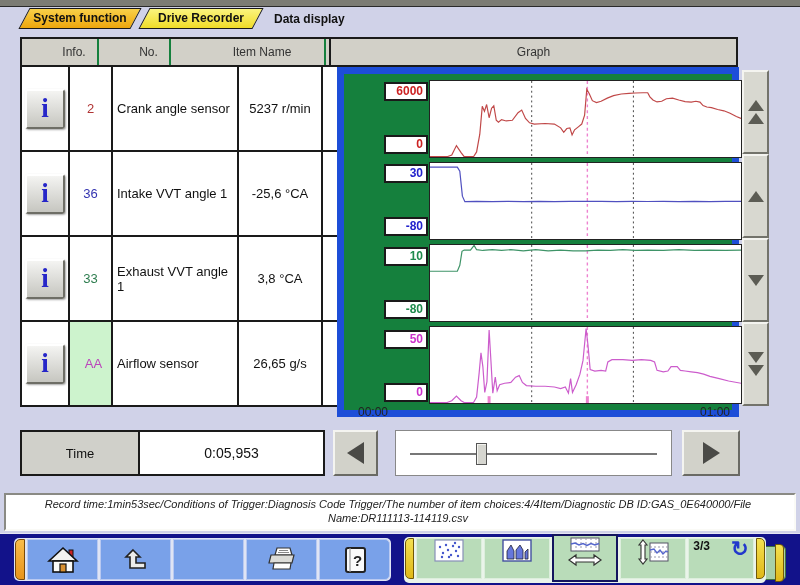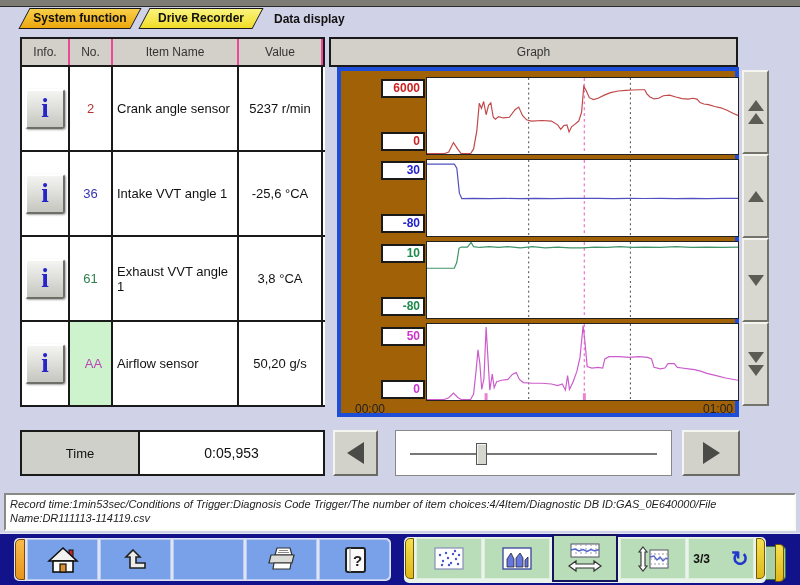--- a/index.html
+++ b/index.html
@@ -12,32 +12,32 @@
   .tabbar { position:absolute; left:0; top:8px; width:800px; height:23px; }
   .tab { position:absolute; top:0; height:21px; transform:skewX(-28deg); border:1px solid #1a1a1a; border-bottom:1px solid #1a1a1a; }
   .tab-1 { left:24px; width:112px; background:linear-gradient(#f9d049,#eda60d); }
   .tab-2 { left:144px; width:114px; background:linear-gradient(#fbf47e,#f0dc28); }
   .tab span { display:block; transform:skewX(28deg); font-size:12px; font-weight:bold; color:#111; text-align:center; line-height:19px; }
   .tab-3-label { position:absolute; left:274px; top:2px; font-size:12px; font-weight:bold; color:#111; line-height:19px;text-align:right; }
 
   
   .dtable { position:absolute; left:20px; top:37px; }
   .hdr-row { display:flex; border:2px solid #1a1a1a; background:#d2d0c8; height:30px; }
-  .hdr-cell { border-right:2px solid #ec4899; display:flex; align-items:center; justify-content:center; font-size:12px; color:#333; }
+  .hdr-cell { border-right:2px solid #15803d; display:flex; align-items:center; justify-content:center; font-size:12px; color:#333;margin-left:29px; }
   .hdr-cell:last-child { border-right:none; }
   .c-info{width:48px;} .c-no{width:43px;} .c-item{width:126px;} .c-value{width:84px;}
   .graph-hdr { position:absolute; left:309px; top:0px; width:409px; height:30px; border:2px solid #1a1a1a; background:#d2d0c8; display:flex; align-items:center; justify-content:center; font-size:12px; color:#333; }
   .trow { display:flex; height:85px; border-left:2px solid #1a1a1a; border-bottom:2px solid #1a1a1a; background:#fff; }
   .tcell { border-right:2px solid #1a1a1a; display:flex; align-items:center; justify-content:center; font-size:13px; color:#111; }
   .tcell.item { justify-content:flex-start; padding-left:4px; }
   .no-cell { font-size:13px; }
   .info-btn { width:40px; height:40px; background:linear-gradient(#f4f4f2,#c6c6c0); border:2px solid; border-color:#ffffff #6e6e66 #6e6e66 #ffffff; border-radius:3px; font-family:"Liberation Serif", serif; font-weight:bold; font-size:27px; color:#2626c8; display:flex; align-items:center; justify-content:center; cursor:pointer; box-shadow:1px 1px 2px rgba(0,0,0,.35); }
 
   
-  .graph-panel { position:absolute; left:337px; top:67px; width:402px; height:350px; background:#a16207; border:4px solid #1d4ed8; }
+  .graph-panel { position:absolute; left:337px; top:67px; width:402px; height:350px; background:#15803d; border:7px solid #1d4ed8; }
   .vbox { position:absolute; left:40px; width:44px; height:19px; background:#fff; border:2px solid #1a1a1a; font-size:12px; font-weight:bold; text-align:right; padding-right:3px; line-height:15px; }
   .plot { position:absolute; left:85px; width:313px; height:78px; border:1px solid #222; background:#fff; }
   .axis-label { position:absolute; top:331px; font-size:12px; color:#222; }
 
   
   .scrollcol { position:absolute; left:742px; top:70px; width:27px; }
   .sbtn { width:27px; height:84px; background:#d8d8d0; border:2px solid; border-color:#f4f4f0 #73736b #73736b #f4f4f0; display:flex; flex-direction:column; align-items:center; justify-content:center; cursor:pointer; }
   .tri-up { width:0; height:0; border-left:8px solid transparent; border-right:8px solid transparent; border-bottom:11px solid #5c5c54; }
   .tri-down { width:0; height:0; border-left:8px solid transparent; border-right:8px solid transparent; border-top:11px solid #5c5c54; }
   .dbl > div + div { margin-top:2px; }
@@ -48,35 +48,35 @@
   .step-btn { position:absolute; top:430px; height:46px; background:#d2d2ca; border:2px solid; border-color:#f4f4f0 #6a6a64 #6a6a64 #f4f4f0; display:flex; align-items:center; justify-content:center; cursor:pointer; }
   .step-left { left:333px; width:45px; }
   .step-right { left:682px; width:58px; }
   .arr-left { width:0; height:0; border-top:11px solid transparent; border-bottom:11px solid transparent; border-right:17px solid #4a4a46; }
   .arr-right { width:0; height:0; border-top:11px solid transparent; border-bottom:11px solid transparent; border-left:17px solid #4a4a46; }
   .slider-panel { position:absolute; left:395px; top:430px; width:277px; height:46px; background:#fff; border:1px solid #888; }
   .slider-track { position:absolute; left:14px; right:14px; top:22px; height:2px; background:#777; }
   .slider-thumb { position:absolute; top:12px; width:11px; height:22px; background:#d6d6d0; border:1px solid #555; box-shadow:inset 1px 1px 0 #f4f4f0; cursor:pointer; }
 
   
-  .status-bar { position:absolute; left:4px; top:493px; width:792px; height:38px; background:#fff; border:2px solid; border-color:#8a8a84 #fafaf6 #fafaf6 #8a8a84; font-style:italic; font-size:11px; line-height:14px; color:#222; padding:2px 8px 2px 4px; overflow:hidden; }
+  .status-bar { position:absolute; left:4px; top:493px; width:792px; height:38px; background:#fff; border:2px solid; border-color:#8a8a84 #fafaf6 #fafaf6 #8a8a84; font-style:italic; font-size:11px; line-height:14px; color:#222; padding:2px 8px 2px 4px; overflow:hidden;text-align:center; }
 
   
   .toolbar { position:absolute; left:0; top:533px; width:800px; height:52px; background:#12128a; border-top:1px solid #e6e6f4; }
   .nav-group { position:absolute; left:14px; top:4px; display:flex; gap:2px; background:#dfe4f4; padding:1px; border-radius:5px; }
   .nav-cap { width:10px; height:41px; background:linear-gradient(#f8bc4a,#e8941c); border:1px solid #7a4a08; border-radius:5px 0 0 5px; }
   .nav-btn { width:71px; height:41px; background:#79a1e9; border:1px solid #b9c9f1; display:flex; align-items:center; justify-content:center; cursor:pointer; }
   .nav-btn:last-child { border-radius:0 5px 5px 0; }
   .stack-layer { position:absolute; left:420px; top:12px; width:366px; height:34px; background:#a8d0a8; border:1px solid #41703f; border-radius:4px; }
   .stack-cap { position:absolute; left:775px; top:10px; width:9px; height:38px; background:linear-gradient(#f4e050,#e0b818); border:1px solid #705808; border-radius:0 4px 4px 0; }
   .view-group { position:absolute; left:404px; top:3px; display:flex; gap:2px; background:#eaf4ea; padding:1px; border-radius:5px; align-items:flex-start; }
   .view-cap { width:9px; height:41px; background:linear-gradient(#f4e050,#e0b818); border:1px solid #705808; }
   .view-cap.l { border-radius:5px 0 0 5px; }
   .view-cap.r { border-radius:0 5px 5px 0; }
-  .view-btn { width:66px; height:41px; background:#b9dcb9; border:1px solid #ddeedd; display:flex; align-items:center; justify-content:center; cursor:pointer; gap:21px; }
+  .view-btn { width:66px; height:41px; background:#b9dcb9; border:1px solid #ddeedd; display:flex; justify-content:center; cursor:pointer; gap:21px; }
   .view-btn.selected { height:48px; margin-top:-4px; border:2px solid #14145e; z-index:3; }
   .page-ind { font-size:12px; font-weight:bold; color:#111; }
   .refresh-glyph { font-size:21px; font-weight:bold; color:#2238cc; line-height:20px; }
 </style>
 </head>
 <body>
 
 <div class="screen">
 
   <div class="topstrip"></div>
@@ -113,31 +113,31 @@
           <div class="info-btn">i</div>
         </div>
       <div class="tcell c-no no-cell" style="color: rgb(52, 52, 176); background: rgb(255, 255, 255);">36</div>
       <div class="tcell c-item item">Intake VVT angle 1</div>
       <div class="tcell c-value">-25,6 °CA</div>
     </div>
     <div class="trow">
       <div class="tcell c-info">
           <div class="info-btn">i</div>
         </div>
-      <div class="tcell c-no no-cell" style="color: rgb(46, 125, 79); background: rgb(255, 255, 255);">61</div>
+      <div class="tcell c-no no-cell" style="color: rgb(46, 125, 79); background: rgb(255, 255, 255);">33</div>
       <div class="tcell c-item item">Exhaust VVT angle 1</div>
       <div class="tcell c-value">3,8 °CA</div>
     </div>
     <div class="trow">
       <div class="tcell c-info">
           <div class="info-btn">i</div>
         </div>
       <div class="tcell c-no no-cell" style="color: rgb(187, 68, 187); background: rgb(205, 243, 205); padding-left: 6px;">AA</div>
       <div class="tcell c-item item">Airflow sensor</div>
-      <div class="tcell c-value">50,20 g/s</div>
+      <div class="tcell c-value">26,65 g/s</div>
     </div>
   </div>
 
   <div class="graph-panel">
     <div class="vbox" style="top: 8px; color: rgb(204, 34, 34);">6000</div>
     <div class="vbox" style="top: 61px; color: rgb(204, 34, 34);">0</div>
     <div class="vbox" style="top: 90px; color: rgb(34, 34, 204);">30</div>
     <div class="vbox" style="top: 143px; color: rgb(34, 34, 204);">-80</div>
     <div class="vbox" style="top: 173px; color: rgb(31, 138, 77);">10</div>
     <div class="vbox" style="top: 226px; color: rgb(31, 138, 77);">-80</div>

